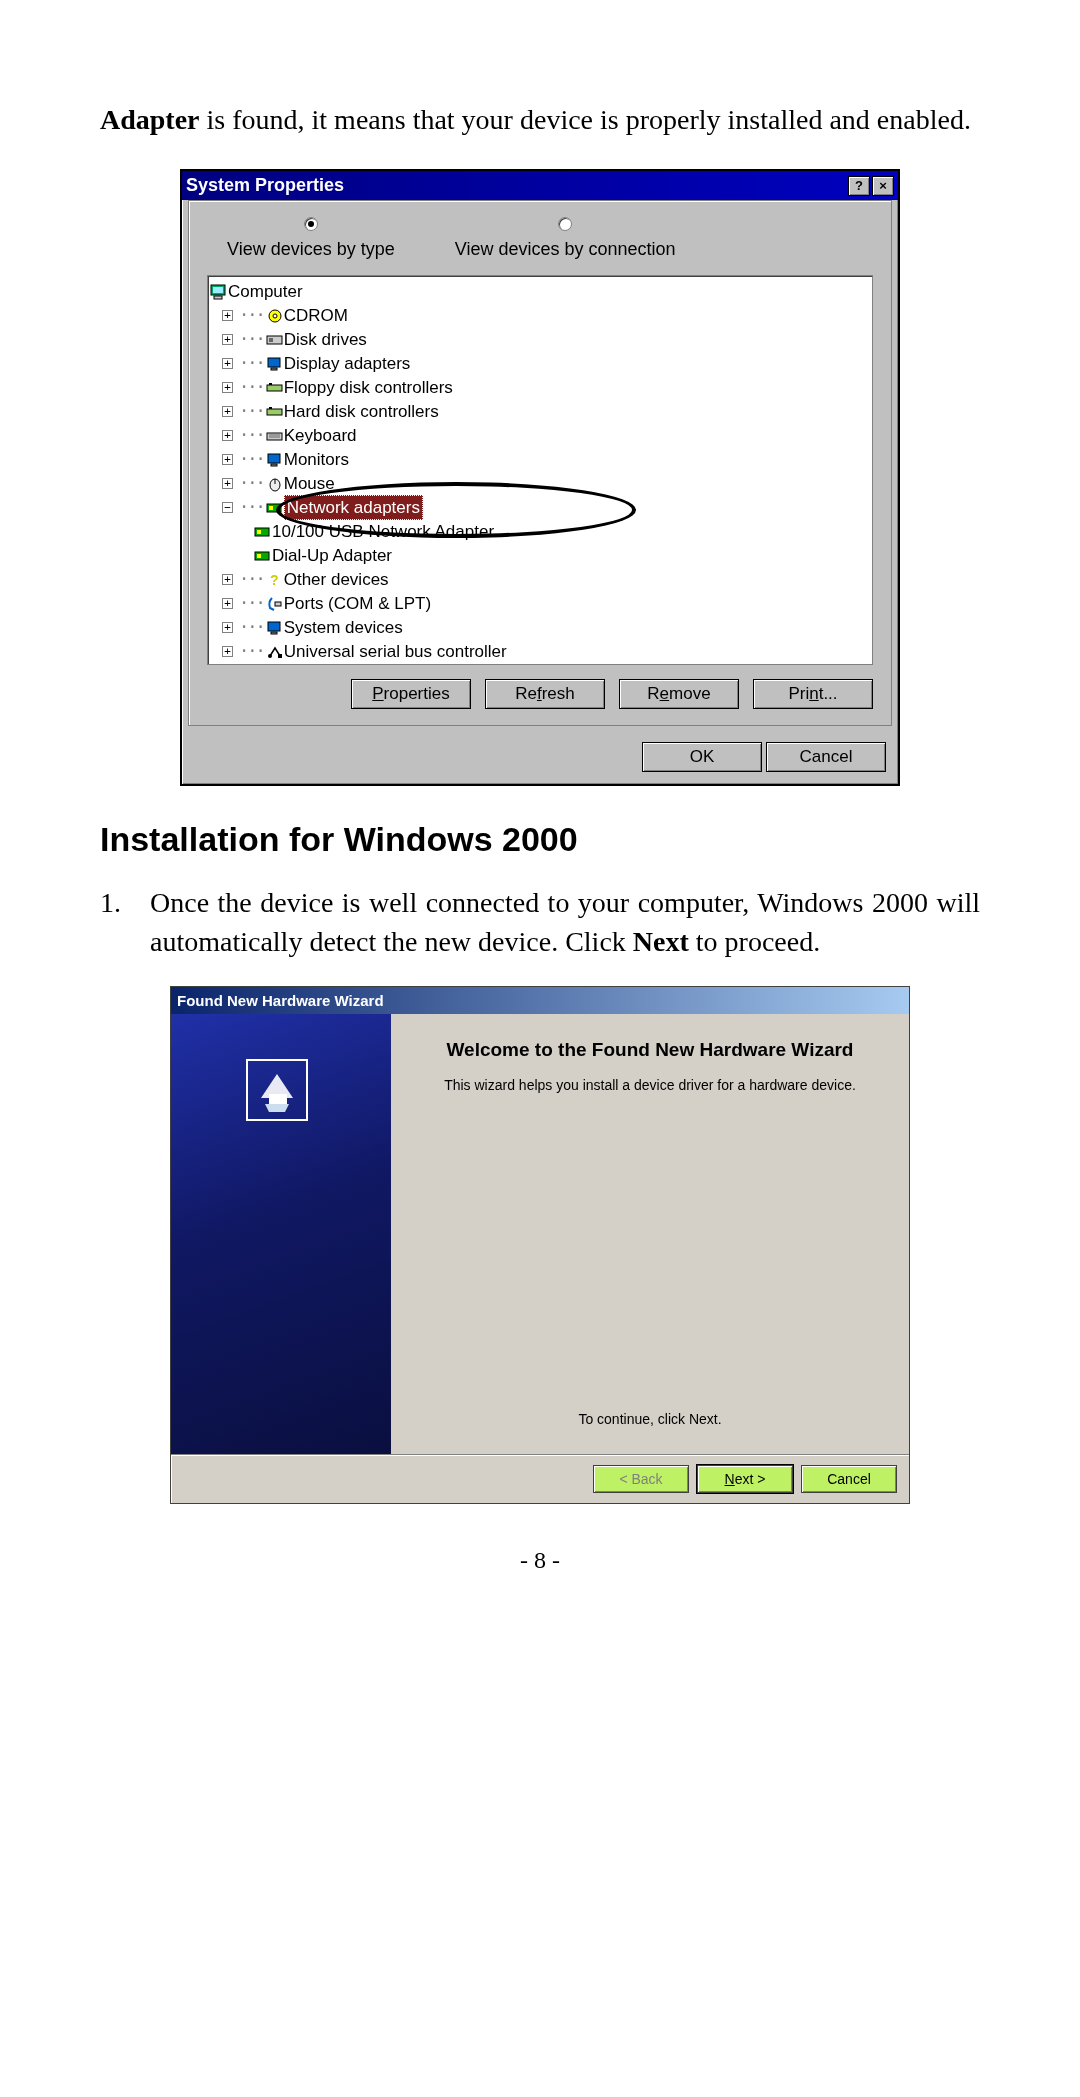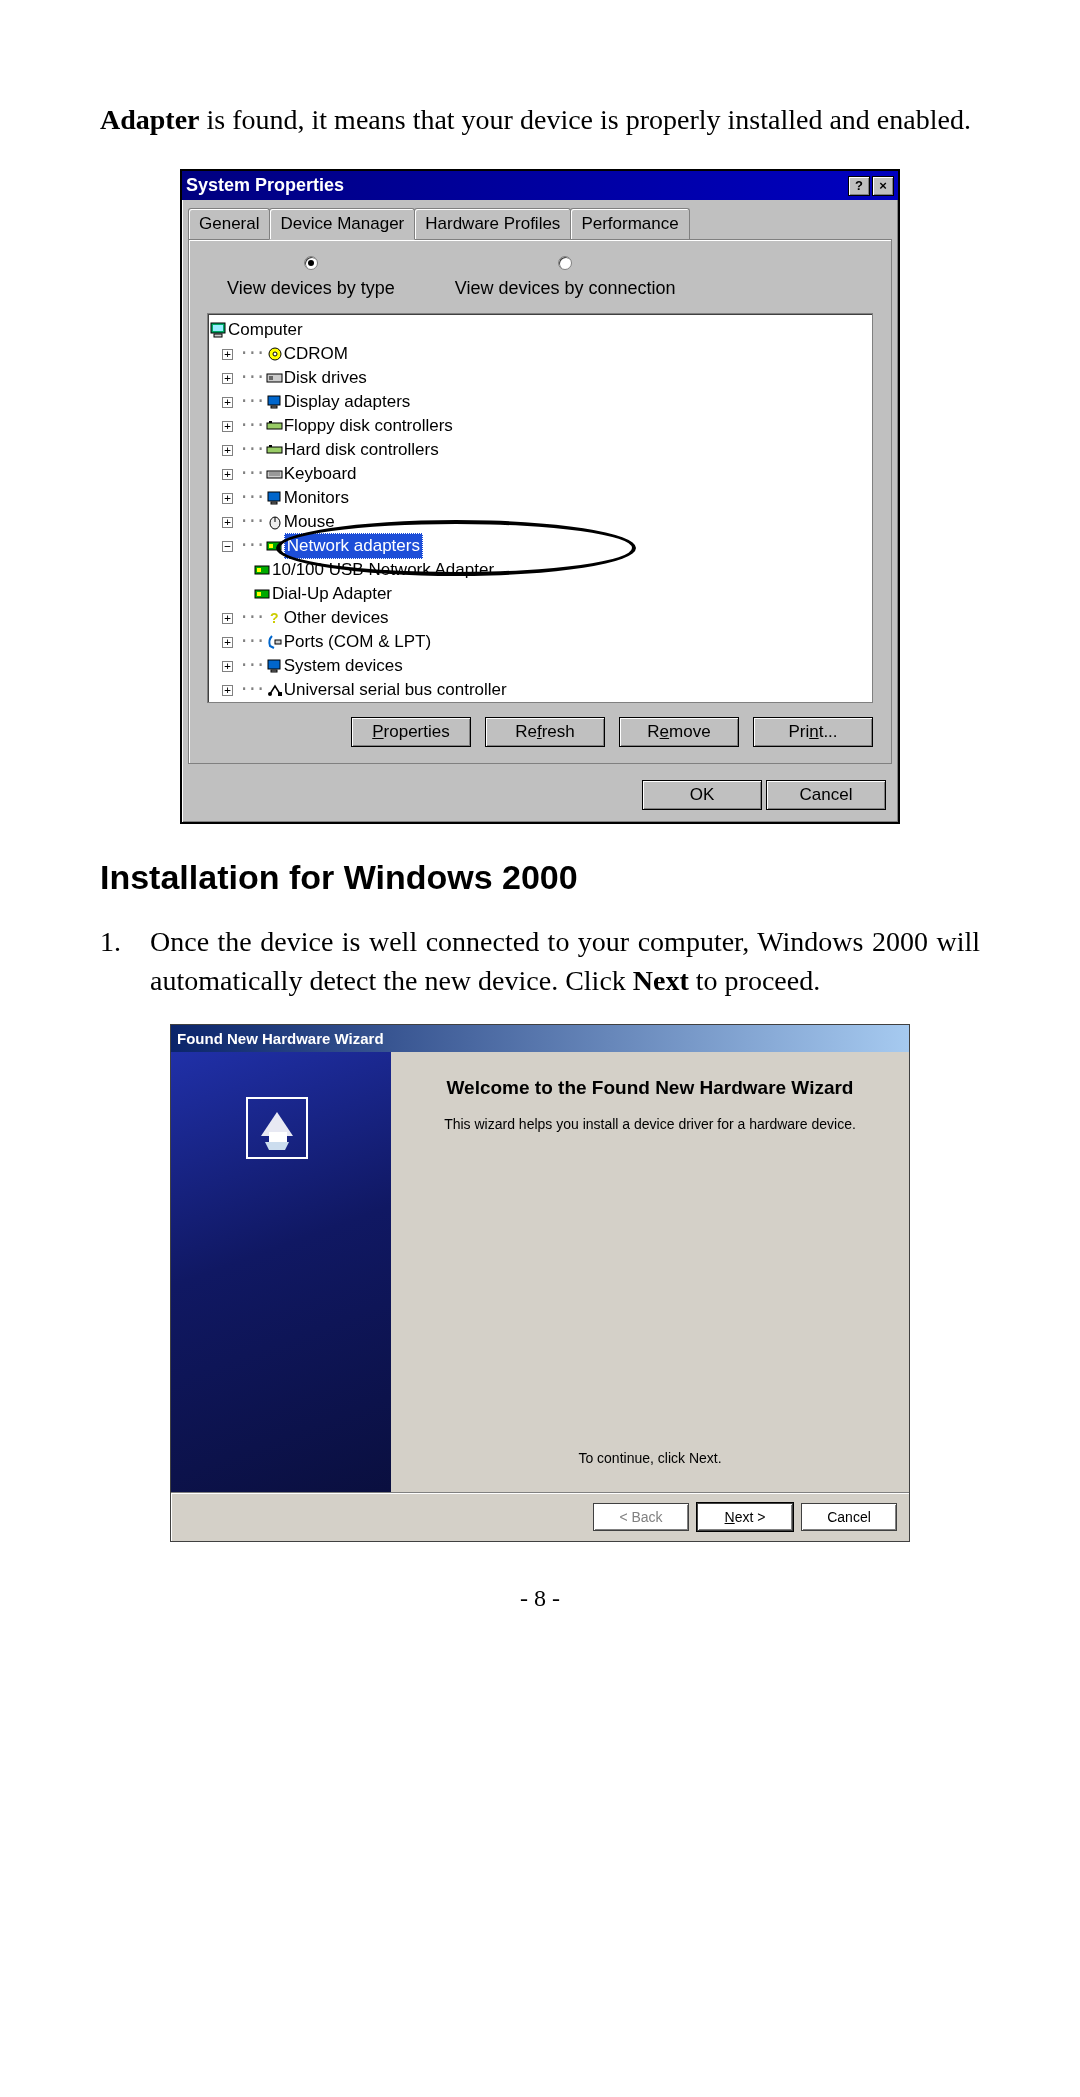--- a/index.html
+++ b/index.html
@@ -80,21 +80,21 @@
 .expander {
   width: 11px; height: 11px;
   border: 1px solid #808080;
   background: #fff;
   display: inline-flex; align-items: center; justify-content: center;
   font-size: 11px; line-height: 1; font-family: monospace;
   margin-right: 4px; flex-shrink: 0;
 }
 .dots { color: #808080; margin: 0 2px; letter-spacing: -2px; font-family: monospace; }
 .tree-label { }
-.tree-label.sel { background: #1d4ed8; color: #fff; border: 1px dotted #fff; padding: 0 2px; }
+.tree-label.sel { background: #7f1d1d; color: #fff; border: 1px dotted #fff; padding: 0 2px; }
 .indent1 { padding-left: 12px; }
 .indent2 { padding-left: 44px; }
 .circle-annot {
   position: absolute;
   border: 4px solid #000;
   border-radius: 50%;
   width: 360px; height: 56px;
   left: 68px; top: 206px;
   pointer-events: none;
 }
@@ -151,21 +151,21 @@
 .wiz-text { font-size: 14px; color: #000; }
 .wiz-continue { margin-top: auto; font-size: 14px; }
 .wiz-footer {
   border-top: 1px solid #808080;
   box-shadow: inset 0 1px 0 #fff;
   padding: 10px 12px;
   display: flex; justify-content: flex-end; gap: 8px;
 }
 .wiz-btn {
   min-width: 96px; height: 28px;
-  background: #ffffff;
+  background: #bef264;
   border: 1px solid #404040;
   box-shadow: inset 1px 1px 0 #fff, inset -1px -1px 0 #808080;
   font-family: Tahoma, Arial, sans-serif; font-size: 14px;
 }
 .wiz-btn.default { box-shadow: 0 0 0 1px #000, inset 1px 1px 0 #fff, inset -1px -1px 0 #808080; }
 .wiz-btn.disabled { color: #808080; }
 
 .page-num { text-align: center; margin-top: 40px; font-size: 24px; }
 </style>
 </head>
@@ -176,26 +176,20 @@
 </p>
 
 <div class="dialog-container">
 <div class="sysprops">
   <div class="titlebar">
     <span>System Properties</span>
     <div class="titlebar-buttons">
       <div class="titlebar-btn">?</div>
       <div class="titlebar-btn">×</div>
     </div>
-  </div>
-  <div class="tabstrip">
-    <div class="tab">General</div>
-    <div class="tab active">Device Manager</div>
-    <div class="tab">Hardware Profiles</div>
-    <div class="tab">Performance</div>
   </div>
   <div class="tab-panel">
     <div class="radios">
       <div class="radio">
         <span class="radio-circle">
               <span class="radio-dot"></span>
             </span>
         <span>View devices by type</span>
       </div>
       <div class="radio">

